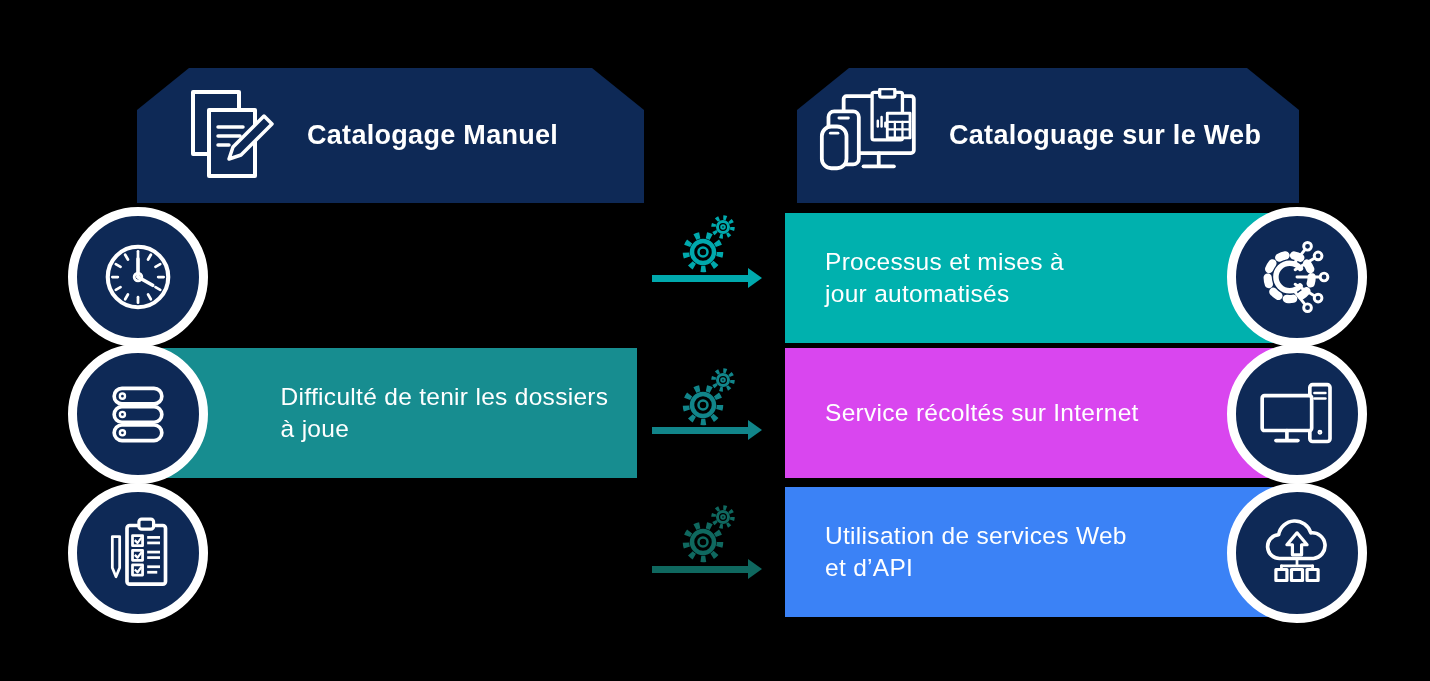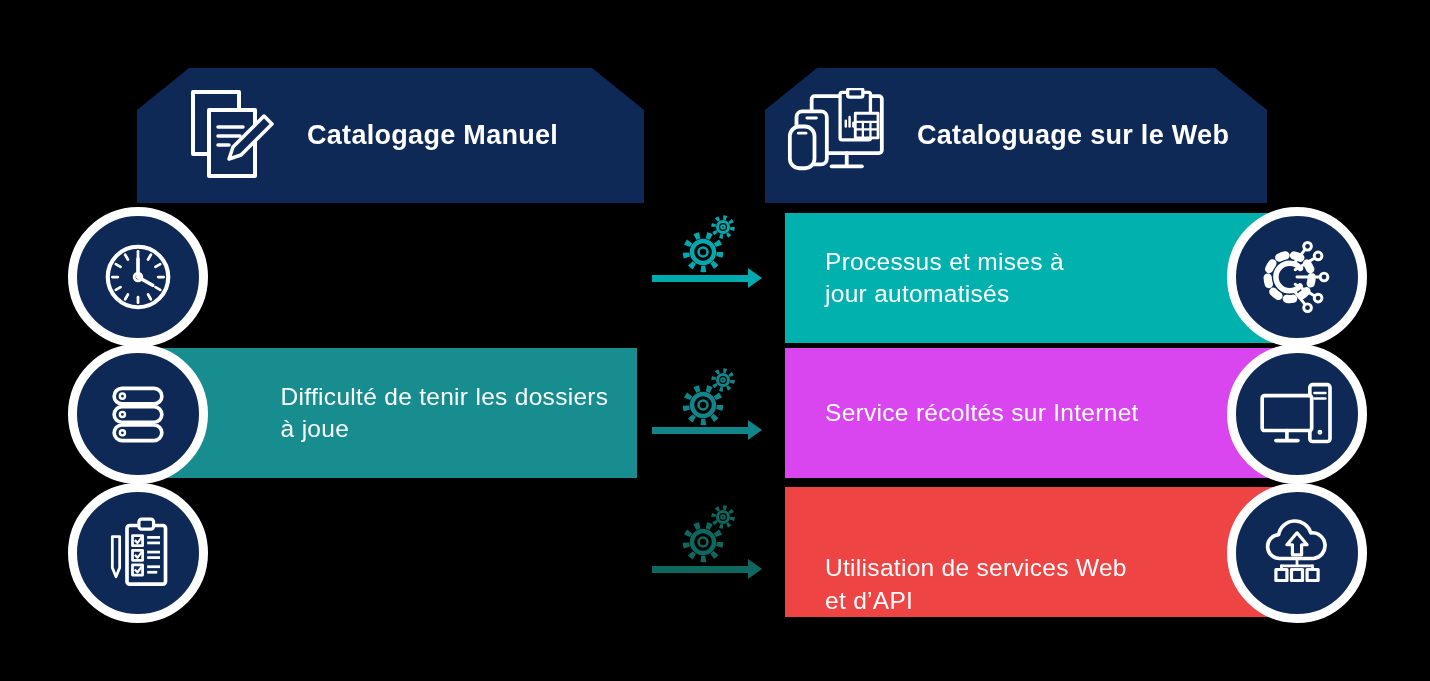--- a/index.html
+++ b/index.html
@@ -13,21 +13,21 @@
   }
   
   .banner{
     position:absolute; top:68px; height:135px;
     background:var(--navy);
     display:flex; align-items:center;
     clip-path:polygon(52px 0, calc(100% - 52px) 0, 100% 42px, 100% 100%, 0 100%, 0 42px);
     box-sizing:border-box;
   }
   .banner-left{left:130px; width:507px; padding-left:42px; gap:28px;margin-left:7px;}
-  .banner-right{left:765px; width:502px; padding-left:22px; gap:20px;}
+  .banner-right{left:797px; width:502px; padding-left:22px; gap:20px;}
   .banner-title{
     color:var(--white); font-size:27px; font-weight:bold; letter-spacing:.3px;
     white-space:nowrap;
   }
   
   .bar{
     position:absolute; height:130px;
     display:flex; align-items:center; box-sizing:border-box;
   }
   .bar-left{left:138px; width:499px; padding-left:114px;}
@@ -114,21 +114,21 @@
 à joue</div>
   </div>
 
   <div class="bar bar-right r1" style="background-color: rgb(0, 177, 174);">
     <div class="bar-label">Processus et mises à
 jour automatisés</div>
   </div>
   <div class="bar bar-right r2" style="background-color: #d946ef;">
     <div class="bar-label">Service récoltés sur Internet</div>
   </div>
-  <div class="bar bar-right r3" style="background-color: #ef4444; align-items: flex-end;">
+  <div class="bar bar-right r3" style="background-color: #3b82f6;">
     <div class="bar-label">Utilisation de services Web
 et d’API</div>
   </div>
 
   <div class="badge badge-left b1">
     <svg width="88" height="88" viewBox="0 0 96 96">
       <g fill="none" stroke="#FFFFFF" stroke-linecap="round">
         <circle cx="48" cy="48" r="33" stroke-width="4.5"></circle>
         <g stroke-width="3">
           <line x1="48" y1="20" x2="48" y2="26"></line>

